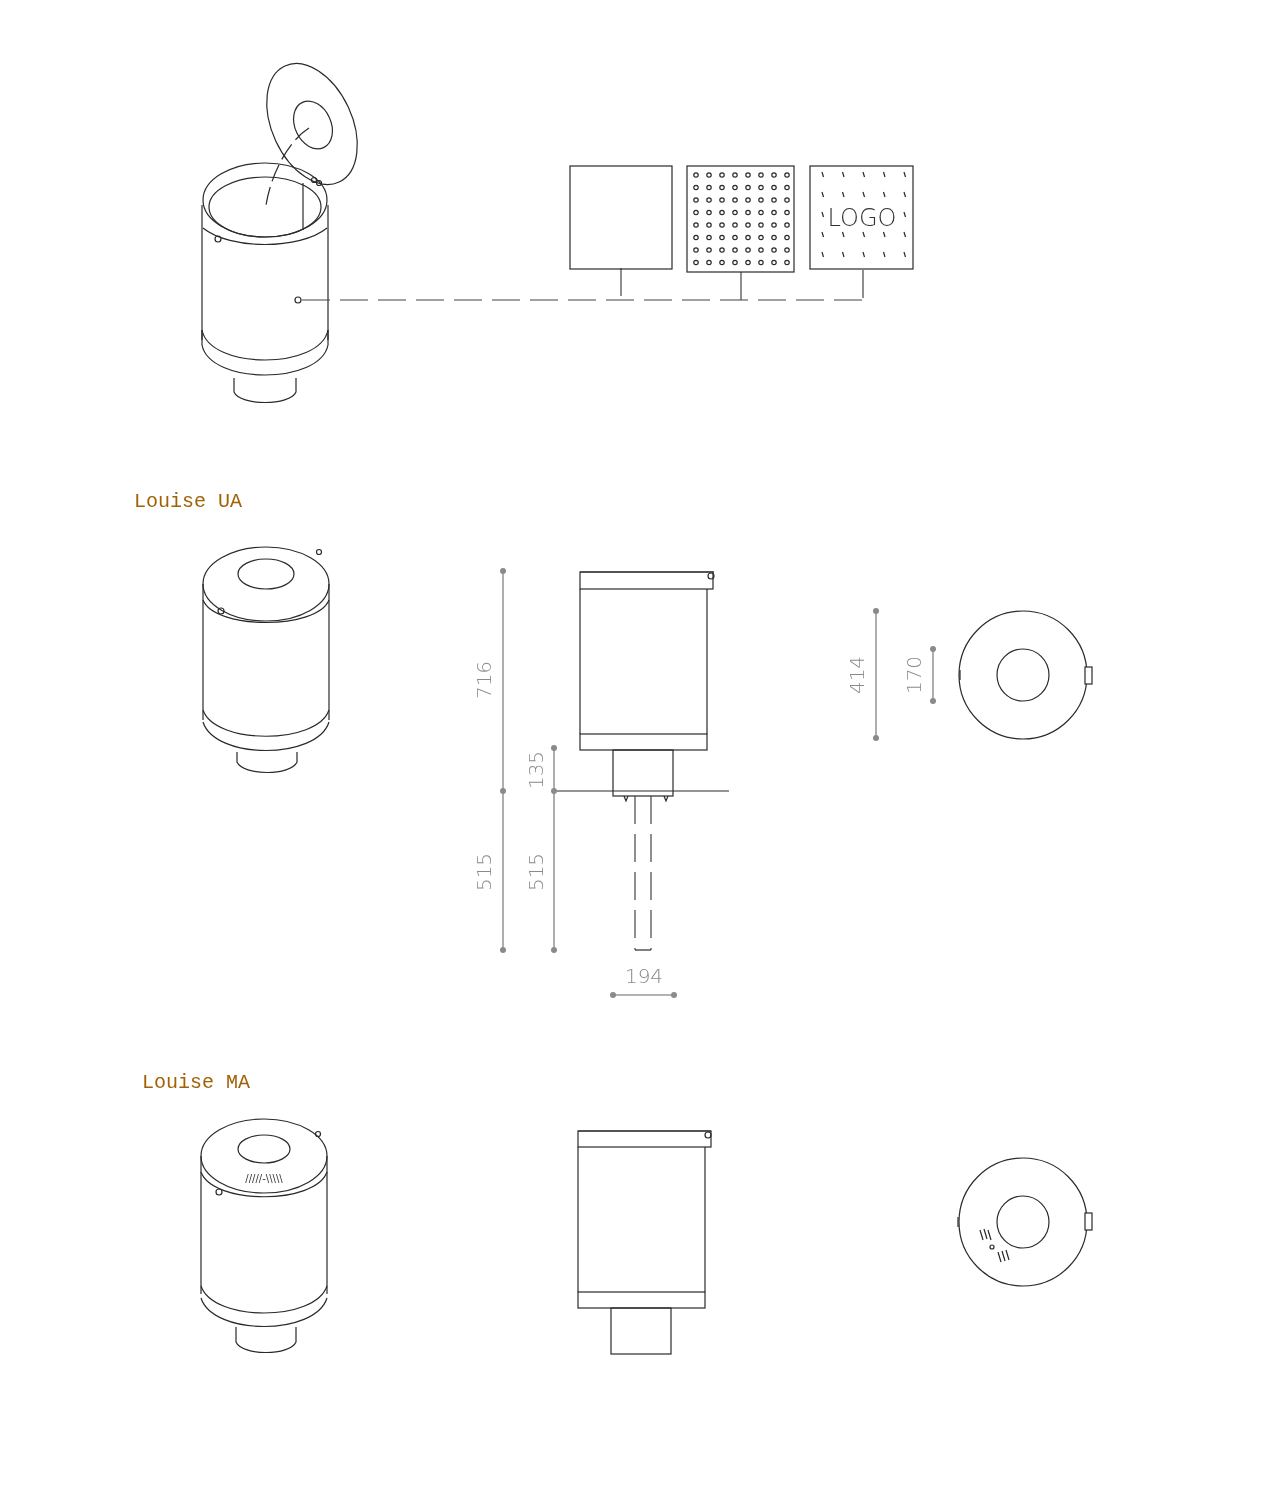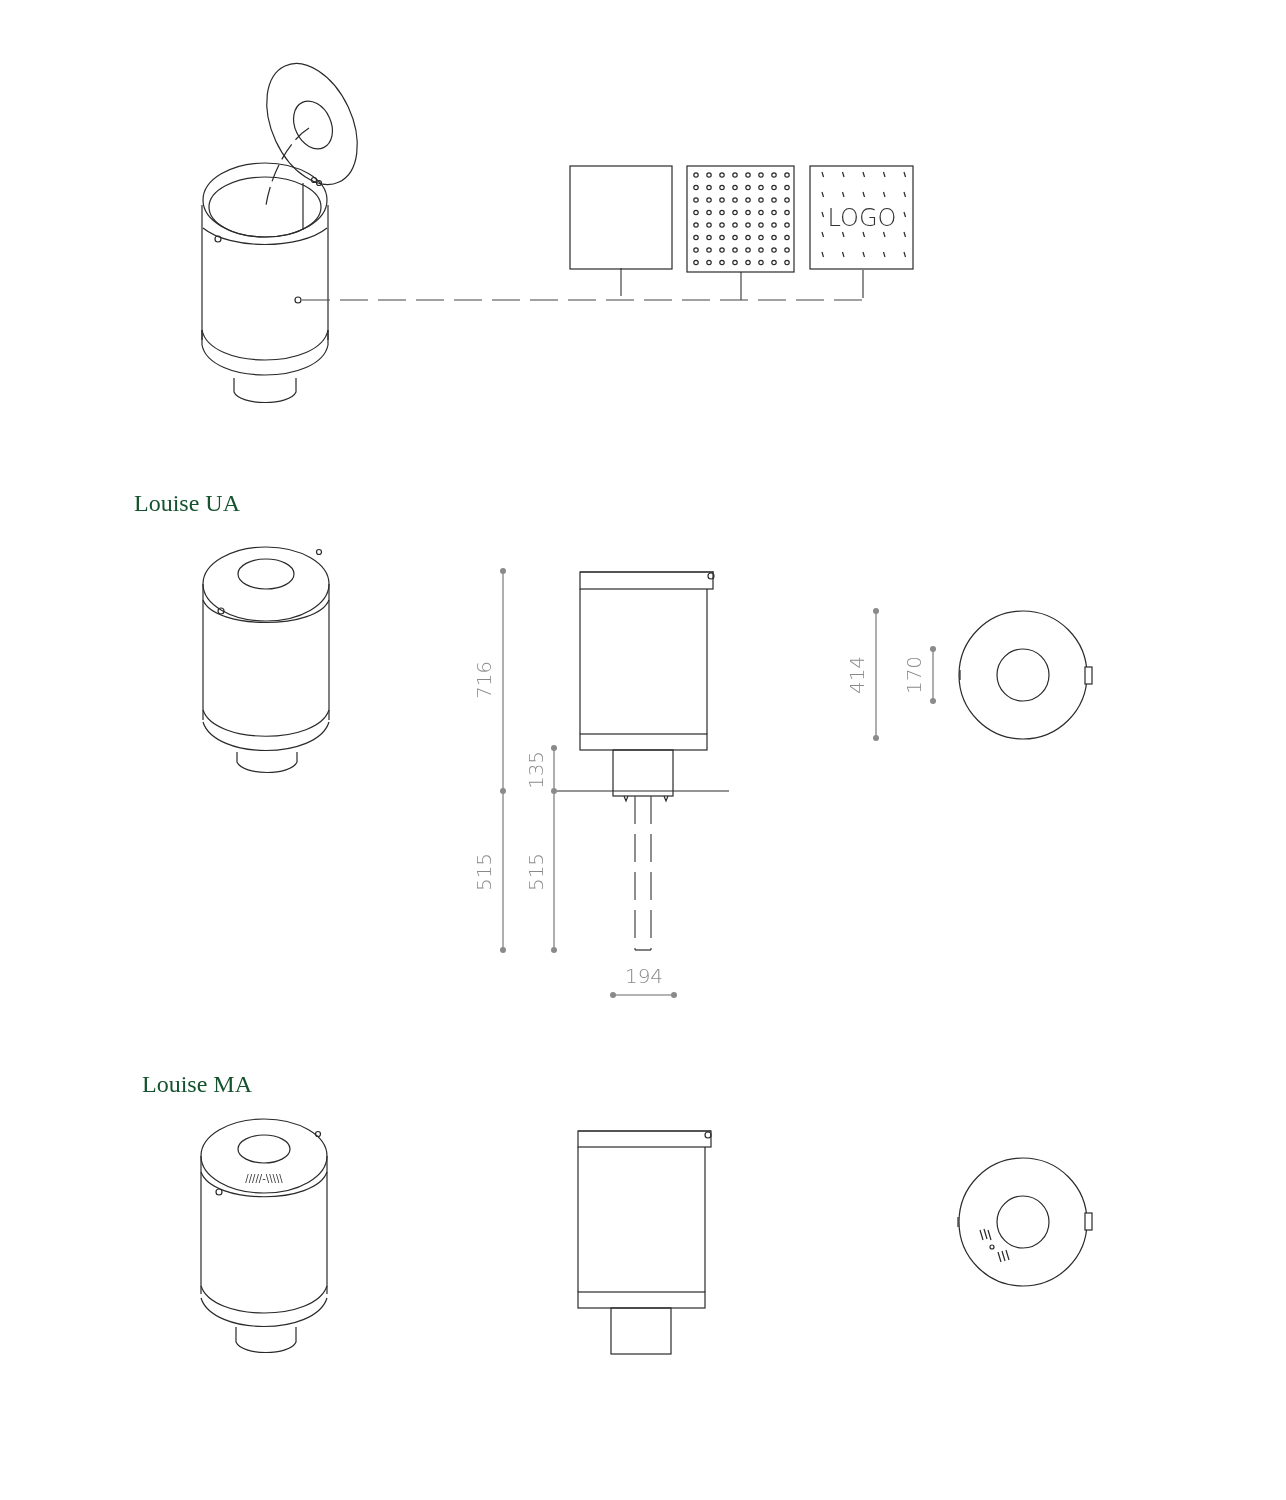--- a/index.html
+++ b/index.html
@@ -5,21 +5,21 @@
   html, body { margin: 0; padding: 0; background: #ffffff; }
   body { width: 1286px; height: 1500px; position: relative; overflow: hidden;
          font-family: "DejaVu Sans", sans-serif; }
   svg.canvas { position: absolute; left: 0; top: 0; }
   .ln { fill: none; stroke: #2a2a2a; stroke-width: 1.2; }
   .ln2 { fill: #ffffff; stroke: #2a2a2a; stroke-width: 1.2; }
   .dash { fill: none; stroke: #444; stroke-width: 1.2; stroke-dasharray: 28 10; }
   .dim { stroke: #9a9a9a; stroke-width: 1.6; fill: none; }
   .dot { fill: #8a8a8a; }
   .dimtxt { fill: #8a8a8a; font-family: "DejaVu Sans", sans-serif; font-size: 20px; font-weight: 300; }
-  .label { position: absolute; color: #14532d; font-family: Liberation Serif, serif; font-size: 24px; font-weight: 300; }
+  .label { position: absolute; color: #a16207; font-family: Liberation Mono, monospace; font-size: 20px; font-weight: 300; }
   .logo { fill: #333; font-family: "DejaVu Sans", sans-serif; font-size: 24px; font-weight: 300; }
 </style>
 </head>
 <body>
 
 <div class="label" style="left:134px; top:490px;">Louise UA</div>
 <div class="label" style="left:142px; top:1071px;">Louise MA</div>
 
 <svg class="canvas" width="1286" height="1500" viewBox="0 0 1286 1500">
 

